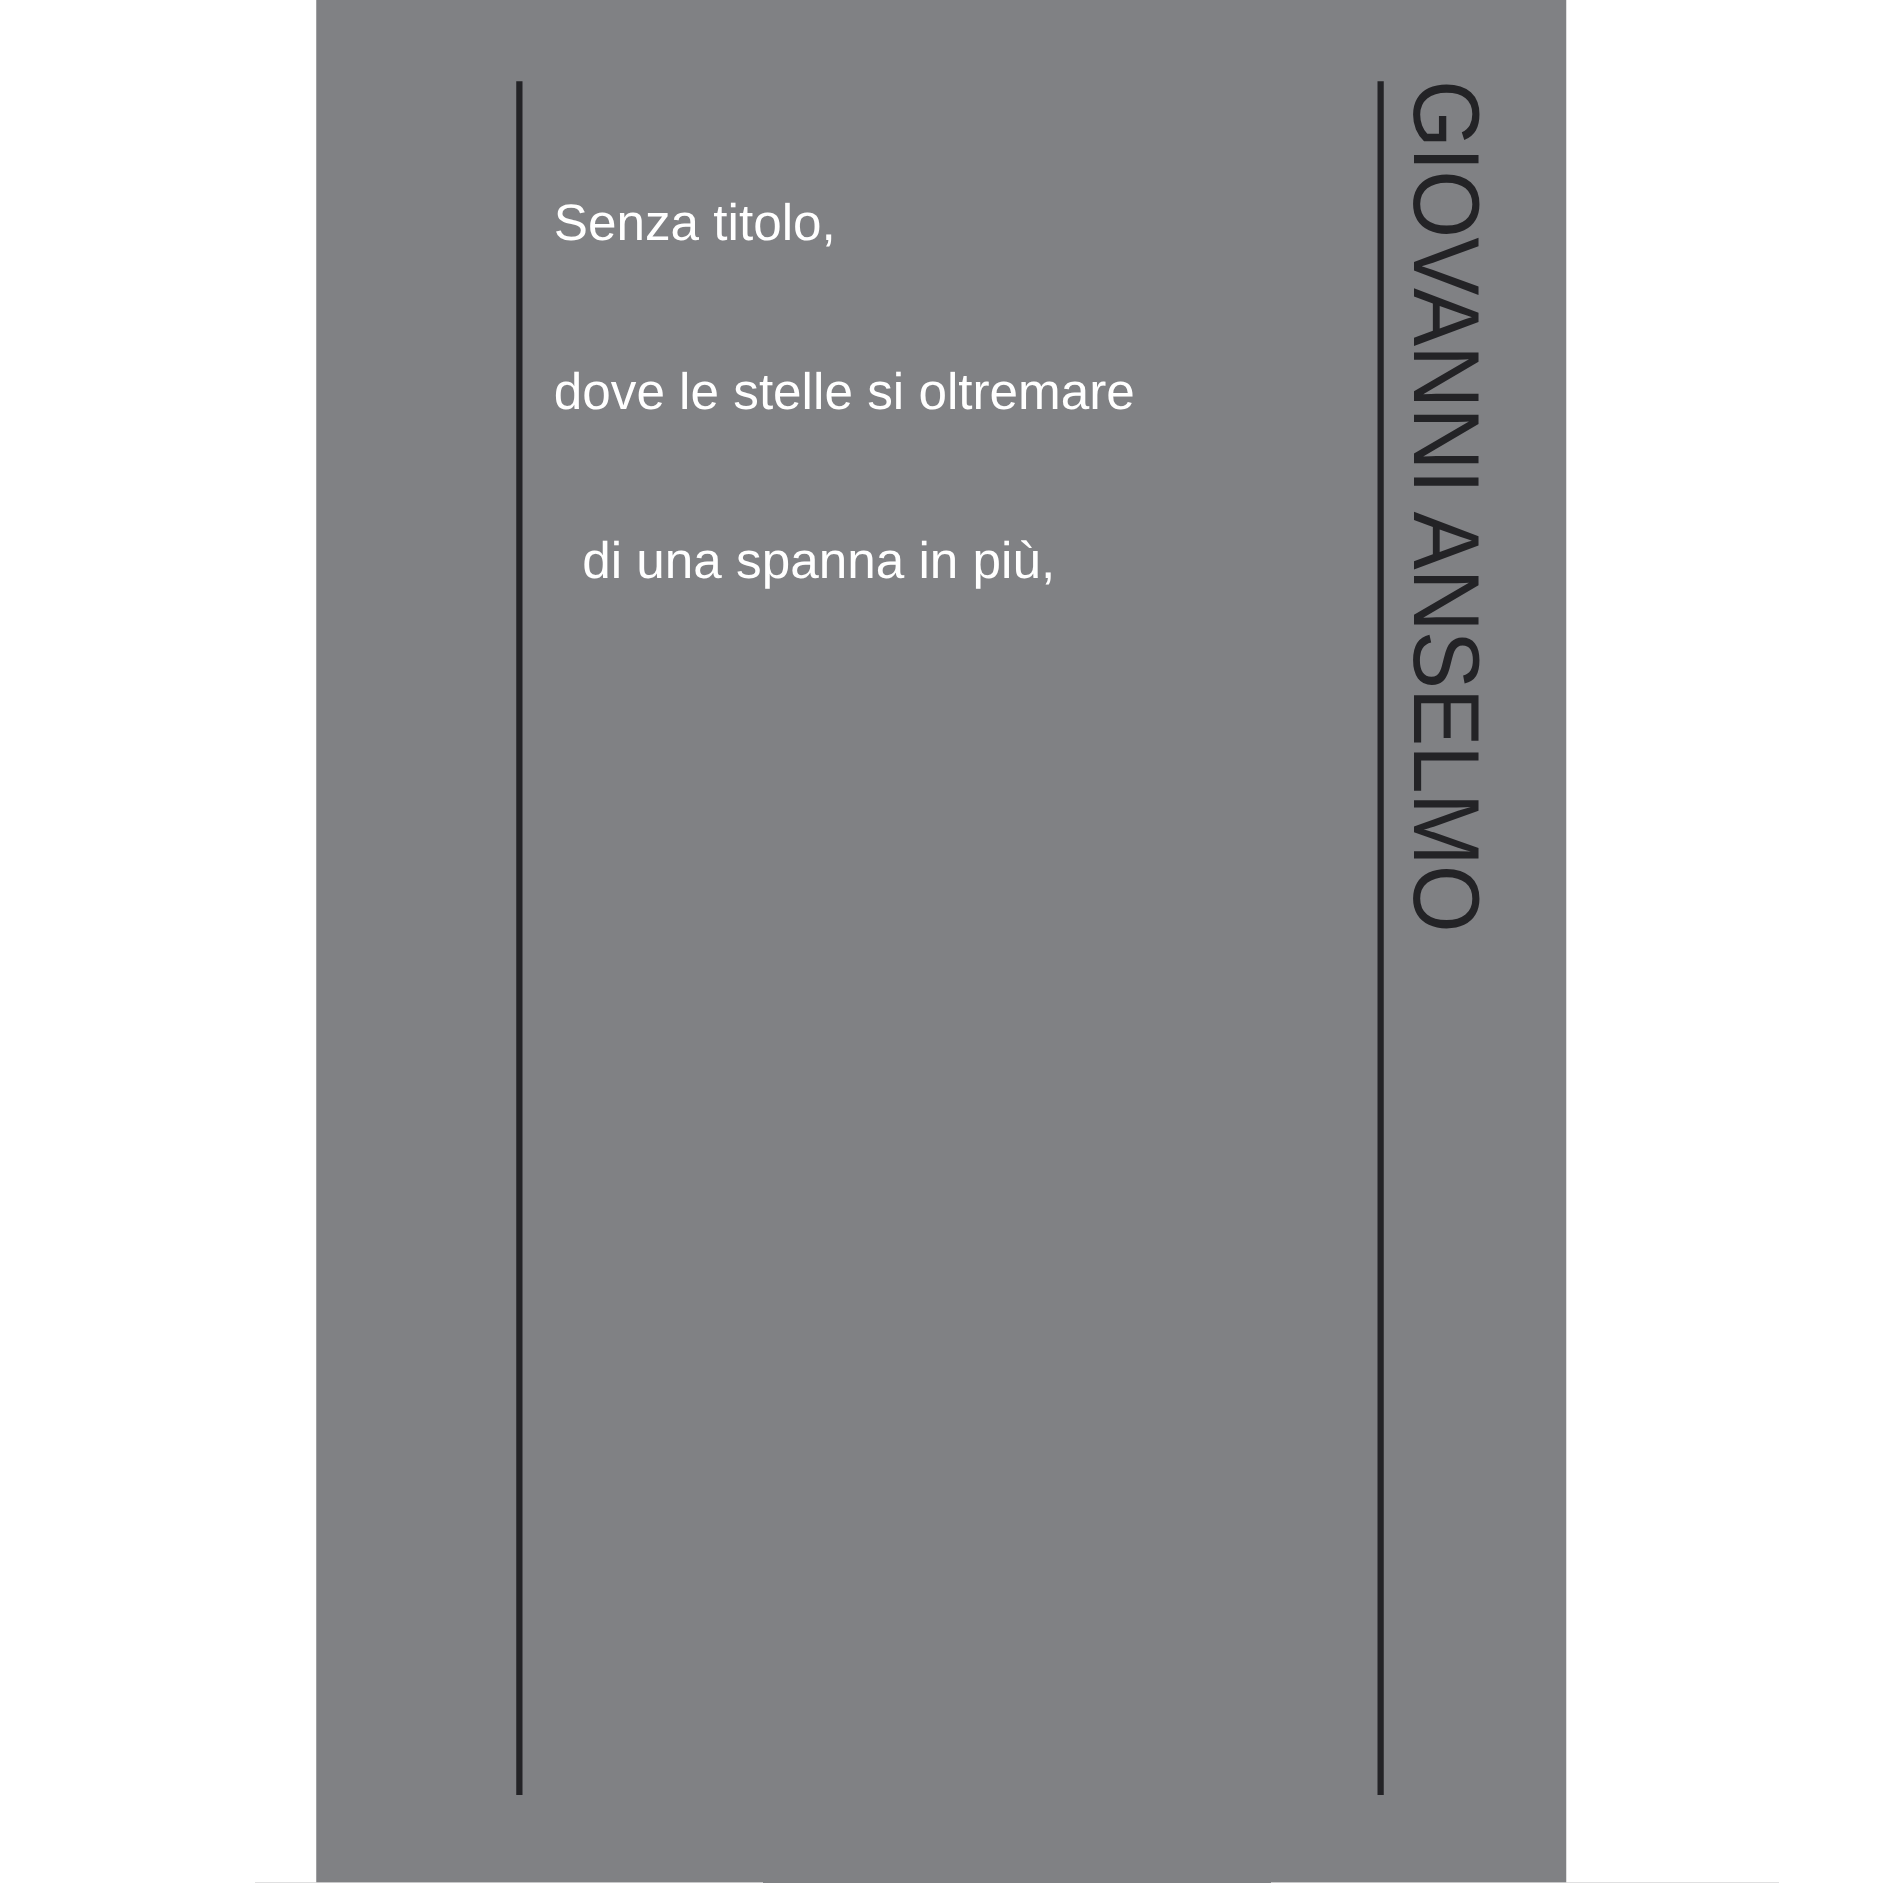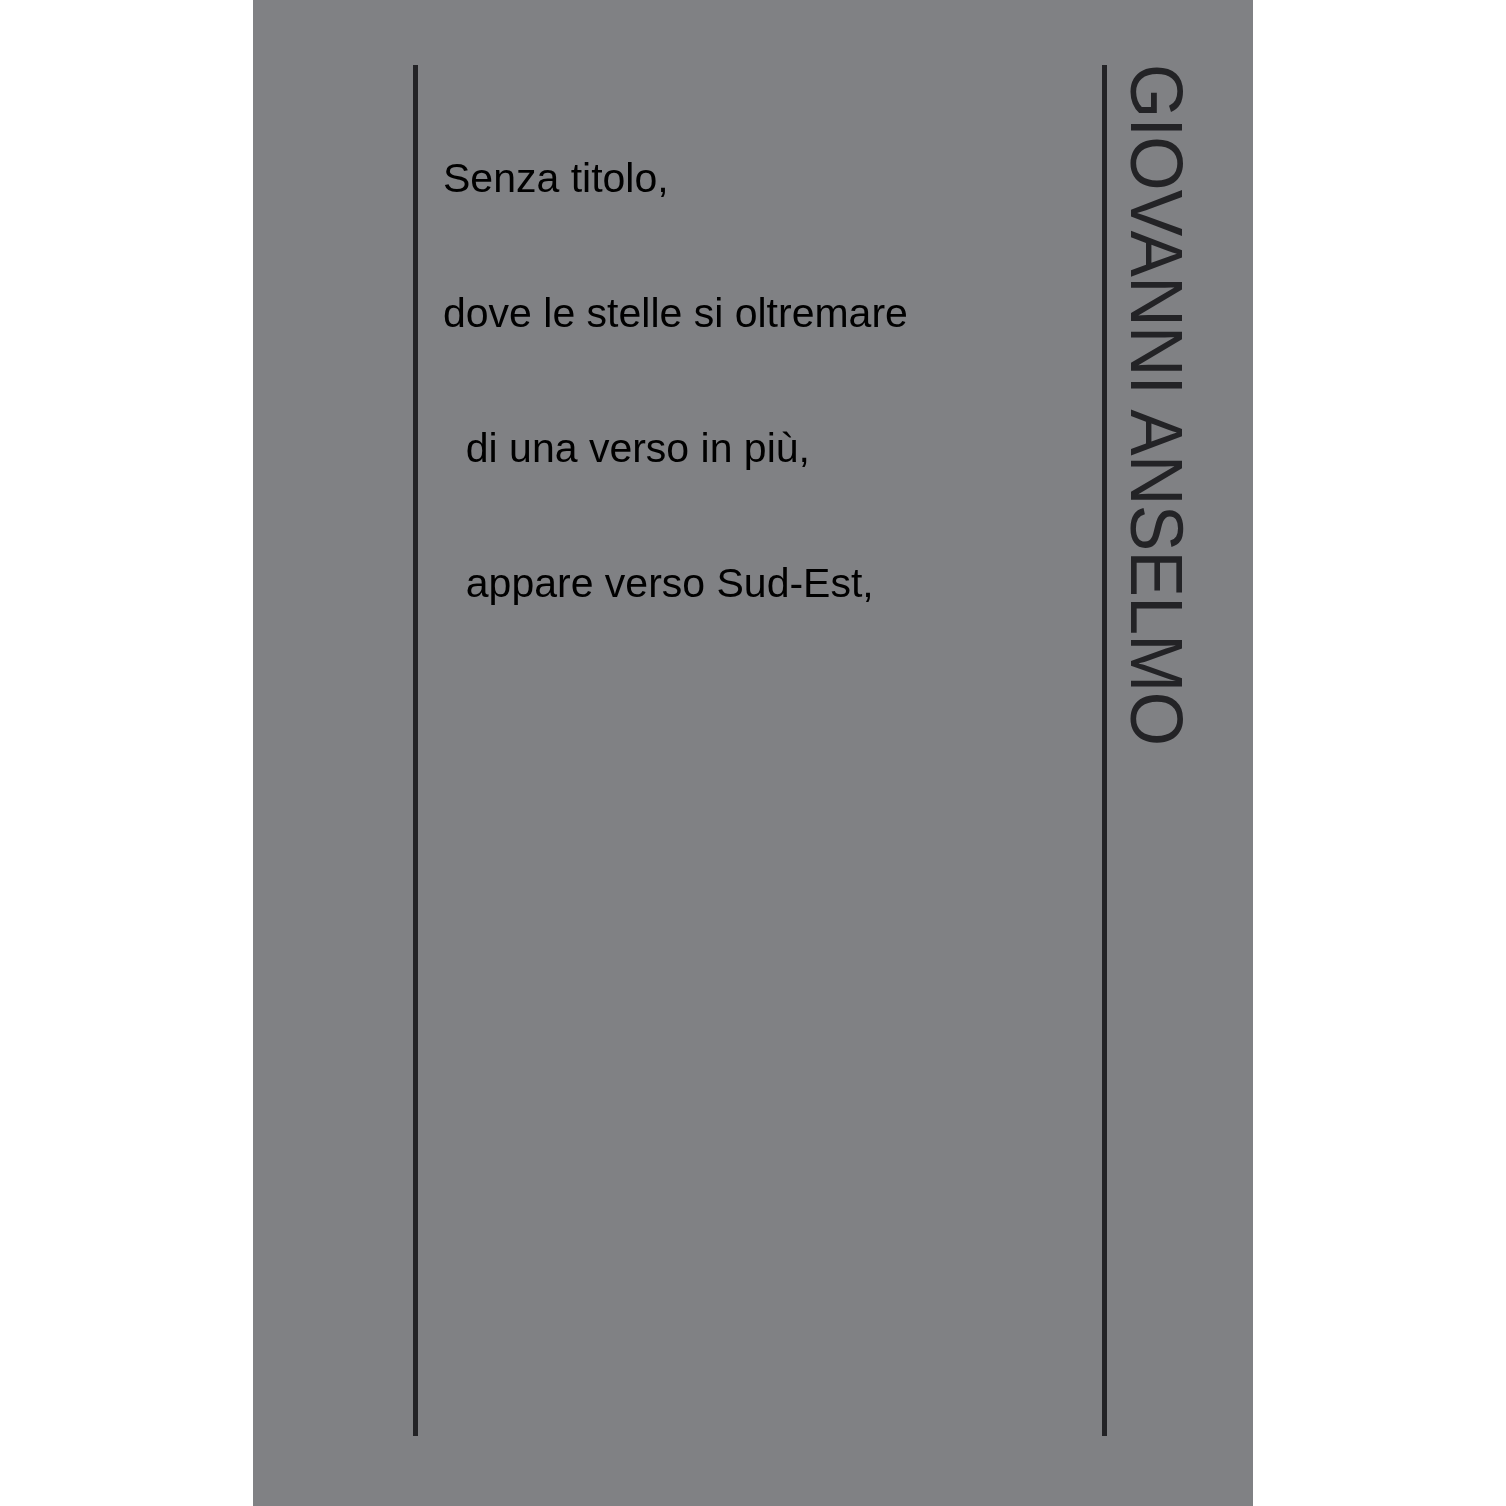--- a/index.html
+++ b/index.html
@@ -34,21 +34,21 @@
     width: 5px;
     height: 1371px;
     background: #232326;
   }
   .rule-left  { left: 160px; }
   .rule-right { left: 849px; }
   .poem {
     position: absolute;
     left: 190px;
     top: 66px;
-    color: #000000;
+    color: #ffffff;
     font-size: 41px;
     line-height: 45px;
     font-weight: 400;
     letter-spacing: 0px;
     white-space: pre; 
   }
   .artist-name {
     position: absolute;
     left: 866px;
     top: 64px;
@@ -69,20 +69,19 @@
 
 <div class="canvas">
   <div class="cover-panel">
 
     <div class="rule rule-left"></div>
     <div class="rule rule-right"></div>
 
     <div class="poem">
       <div>Senza titolo,</div>
       <div>dove le stelle si oltremare</div>
-      <div>  di una verso in più,</div>
-      <div>  appare verso Sud-Est,</div>
+      <div>  di una spanna in più,</div>
     </div>
 
     <div class="artist-name">GIOVANNI ANSELMO</div>
 
   </div>
 </div>
 
 </body></html>

